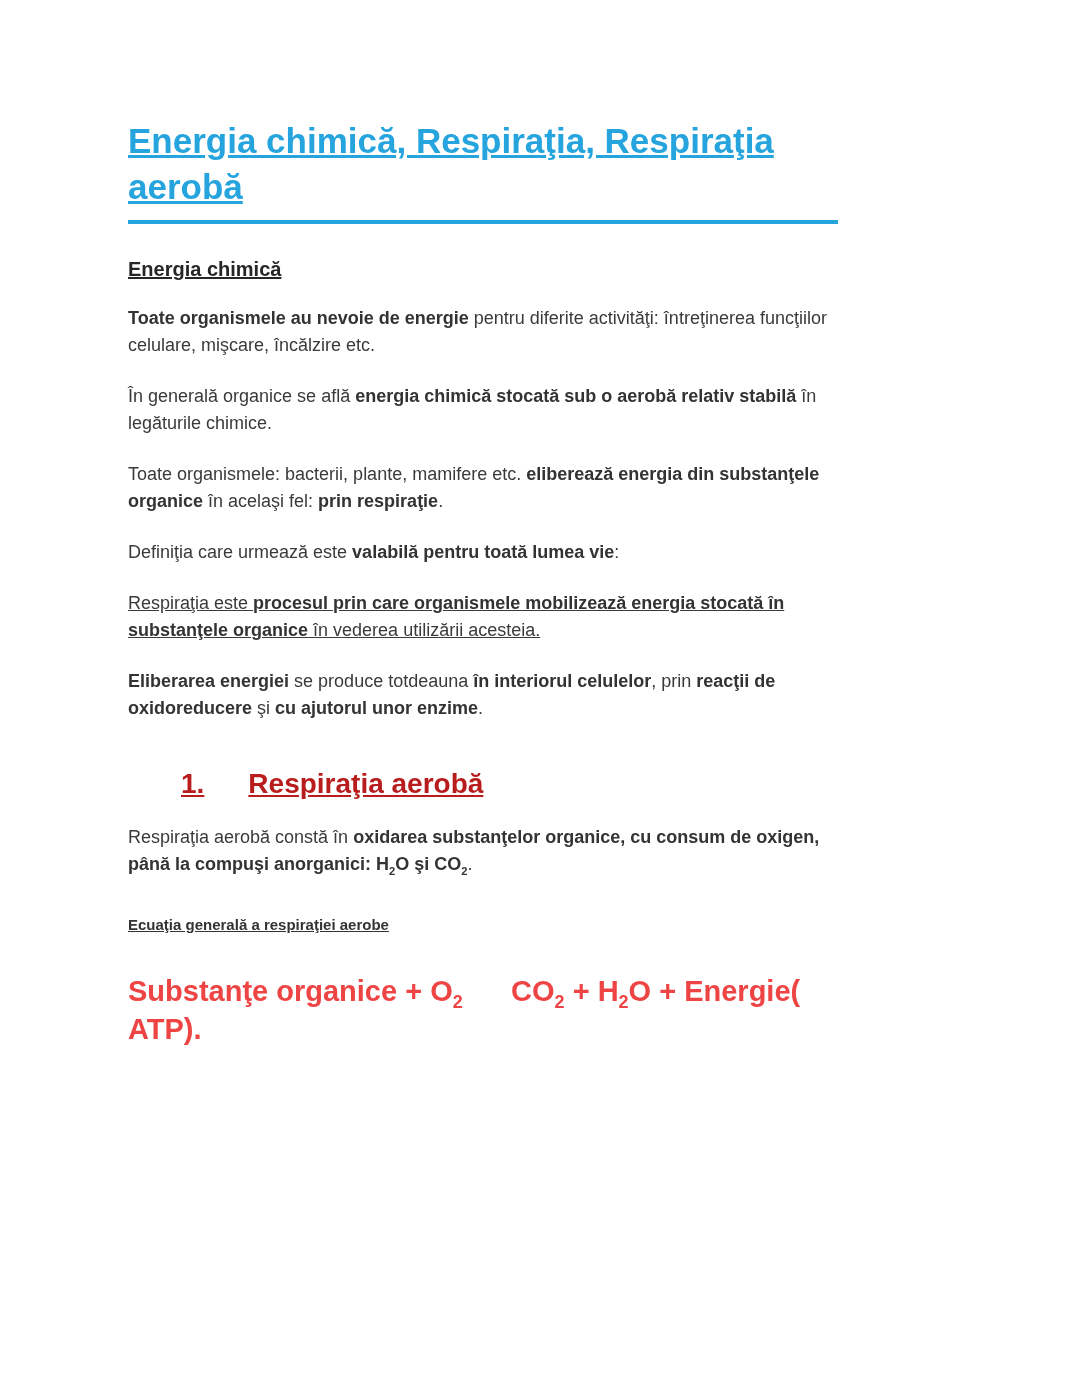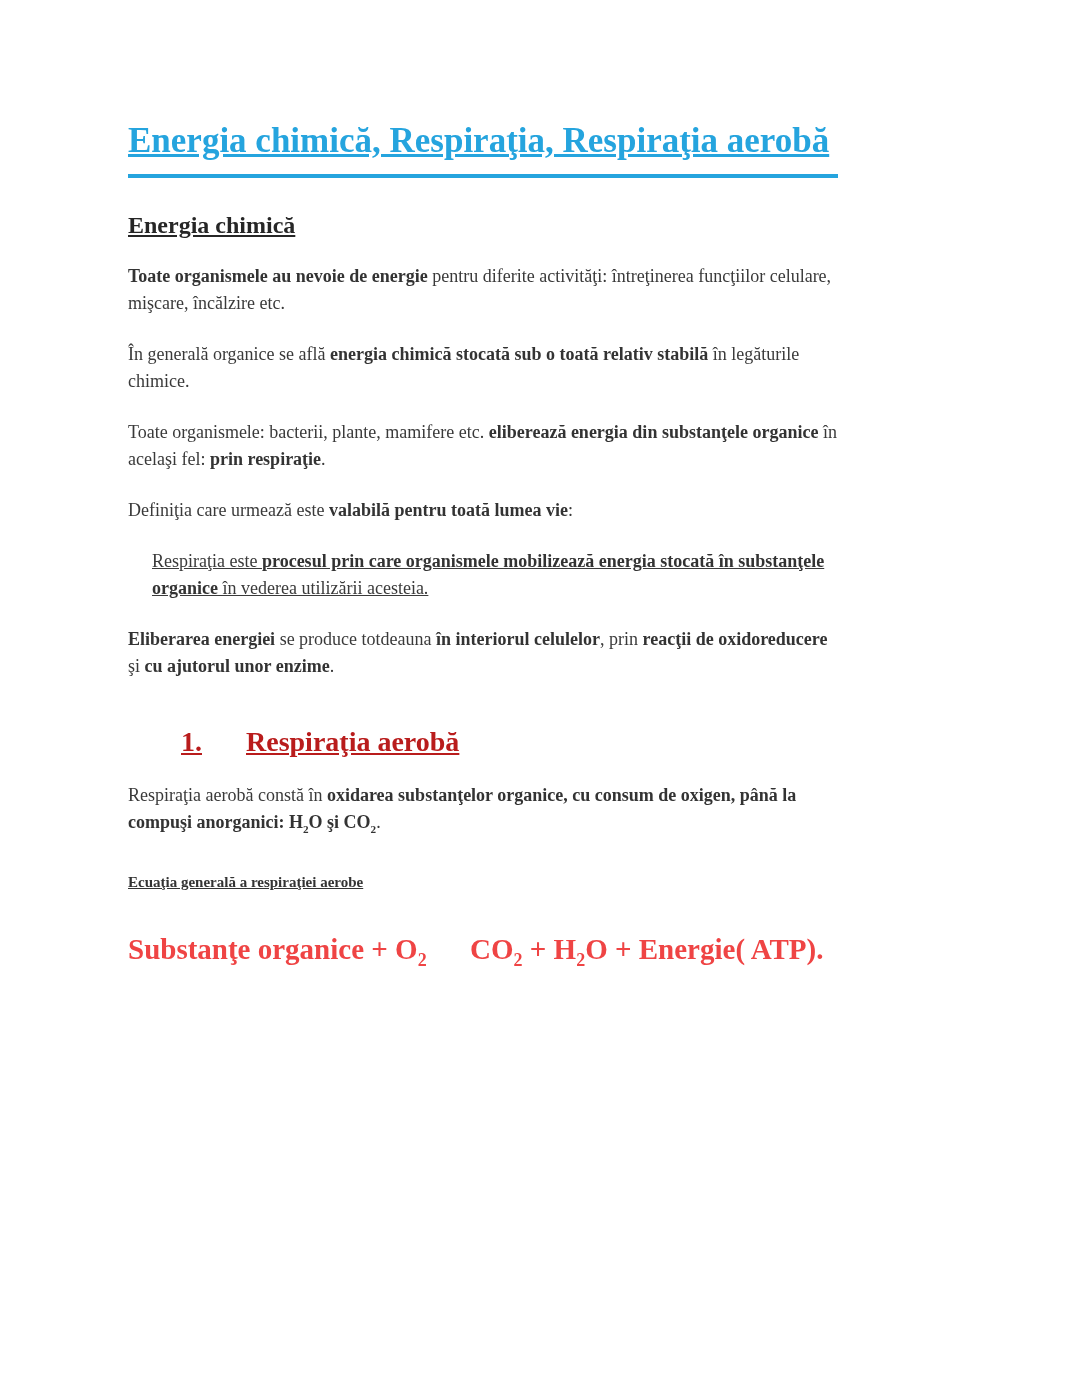--- a/index.html
+++ b/index.html
@@ -3,53 +3,53 @@
 <meta charset="utf-8">
 <style>
   html, body { margin: 0; padding: 0; background: #ffffff; }
   .page {
     position: relative;
     width: 896px;
     height: 1397px;
     box-sizing: border-box;
     padding: 118px 58px 0 128px;
     background: #ffffff;
-    font-family: Liberation Serif, serif;
+    font-family: Liberation Sans, sans-serif;
     color: #3a3a3a;
     overflow: hidden;
   }
   .doc-title {
     margin: 0;
     font-size: 35px;
     line-height: 1.32;
     font-weight: 700;
     color: #25a4de;
     text-decoration: underline;
   }
   .title-rule {
     border: none;
     border-top: 4px solid #25a4de;
     margin: 10px 0 0 0;
   }
   .section-heading {
     margin: 34px 0 0 0;
-    font-size: 24px;
+    font-size: 20px;
     font-weight: 700;
     color: #262626;
     text-decoration: underline;
   }
   .para {
     margin: 24px 0 0 0;
     font-size: 18px;
     line-height: 1.5;
     font-weight: 400;
     color: #3a3a3a;
   }
   .para .b { font-weight: 700; color: #333333; }
-  .u-para { text-decoration: underline; margin-left: 24px; }
+  .u-para { text-decoration: underline; }
   sub { font-size: 0.62em; line-height: 0; }
   .numbered-heading {
     margin: 46px 0 0 53px;
     font-size: 28px;
     font-weight: 700;
     color: #b91c1c;
   }
   .numbered-heading .num,
   .numbered-heading .txt { text-decoration: underline; }
   .numbered-heading .gap { display: inline-block; width: 44px; }
@@ -74,21 +74,21 @@
 <body>
 
 <div class="page">
 
   <h1 class="doc-title">Energia chimică, Respiraţia, Respiraţia aerobă</h1>
   <hr class="title-rule">
 
   <h2 class="section-heading">Energia chimică</h2>
 
   <p class="para"><span class="b">Toate organismele au nevoie de energie</span><span> pentru diferite activităţi: întreţinerea funcţiilor celulare, mişcare, încălzire etc.</span></p>
-  <p class="para"><span>În generală organice se află </span><span class="b">energia chimică stocată sub o toată relativ stabilă</span><span> în legăturile chimice.</span></p>
+  <p class="para"><span>În generală organice se află </span><span class="b">energia chimică stocată sub o aerobă relativ stabilă</span><span> în legăturile chimice.</span></p>
   <p class="para"><span>Toate organismele: bacterii, plante, mamifere etc. </span><span class="b">eliberează energia din substanţele organice</span><span> în acelaşi fel: </span><span class="b">prin respiraţie</span><span>.</span></p>
 
 
   <p class="para"><span>Definiţia care urmează este </span><span class="b">valabilă pentru toată lumea vie</span><span>:</span></p>
   <p class="para u-para"><span>Respiraţia este </span><span class="b">procesul prin care organismele mobilizează energia stocată în substanţele organice</span><span> în vederea utilizării acesteia.</span></p>
   <p class="para"><span class="b">Eliberarea energiei</span><span> se produce totdeauna </span><span class="b">în interiorul celulelor</span><span>, prin </span><span class="b">reacţii de oxidoreducere</span><span> şi </span><span class="b">cu ajutorul unor enzime</span><span>.</span></p>
 
   <h2 class="numbered-heading"><span class="num">1.</span><span class="gap"></span><span class="txt">Respiraţia aerobă</span></h2>
 
   <p class="para"><span>Respiraţia aerobă constă în </span><span class="b">oxidarea substanţelor organice, cu consum de oxigen, până la compuşi anorganici: H</span><sub class="b">2</sub><span class="b">O şi CO</span><sub class="b">2</sub><span>.</span></p>

